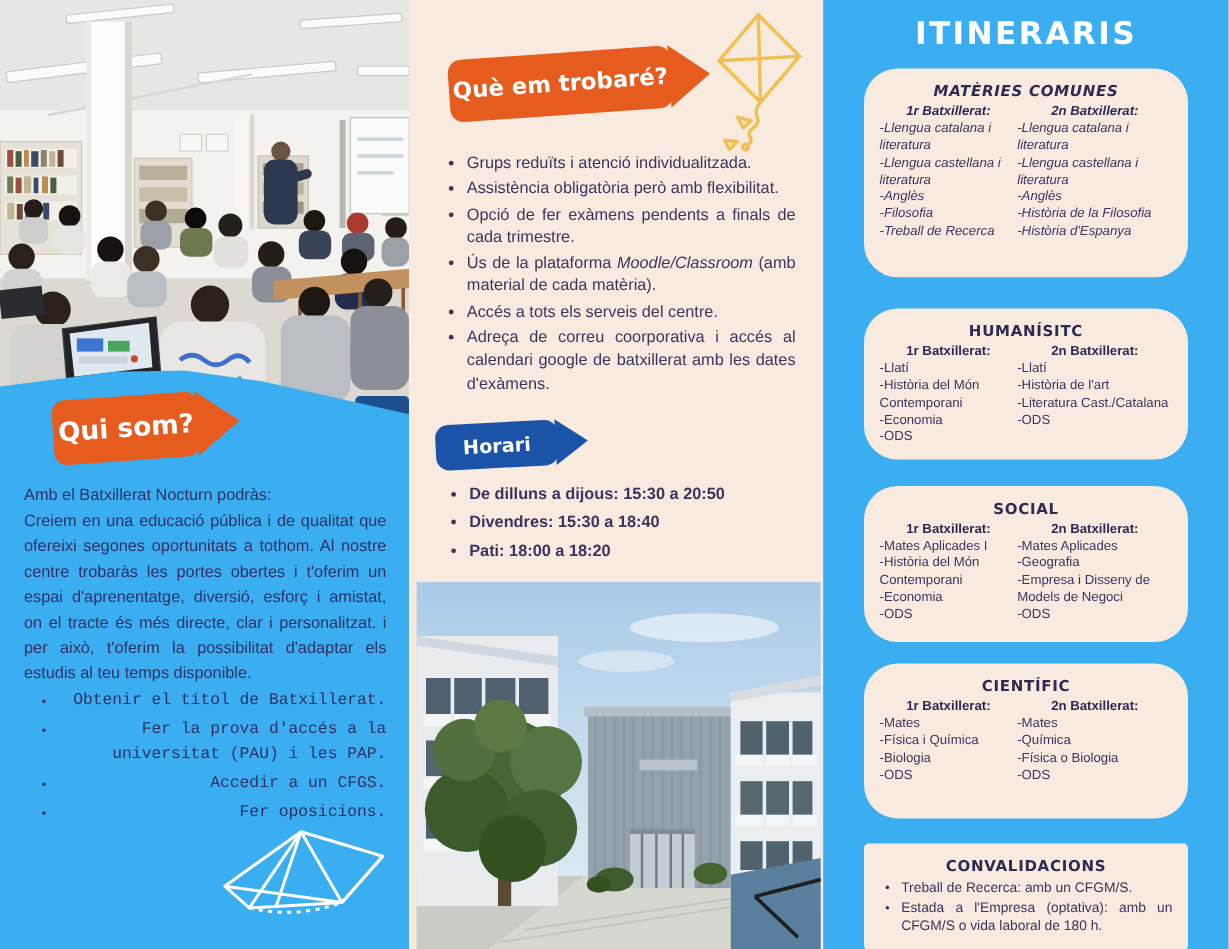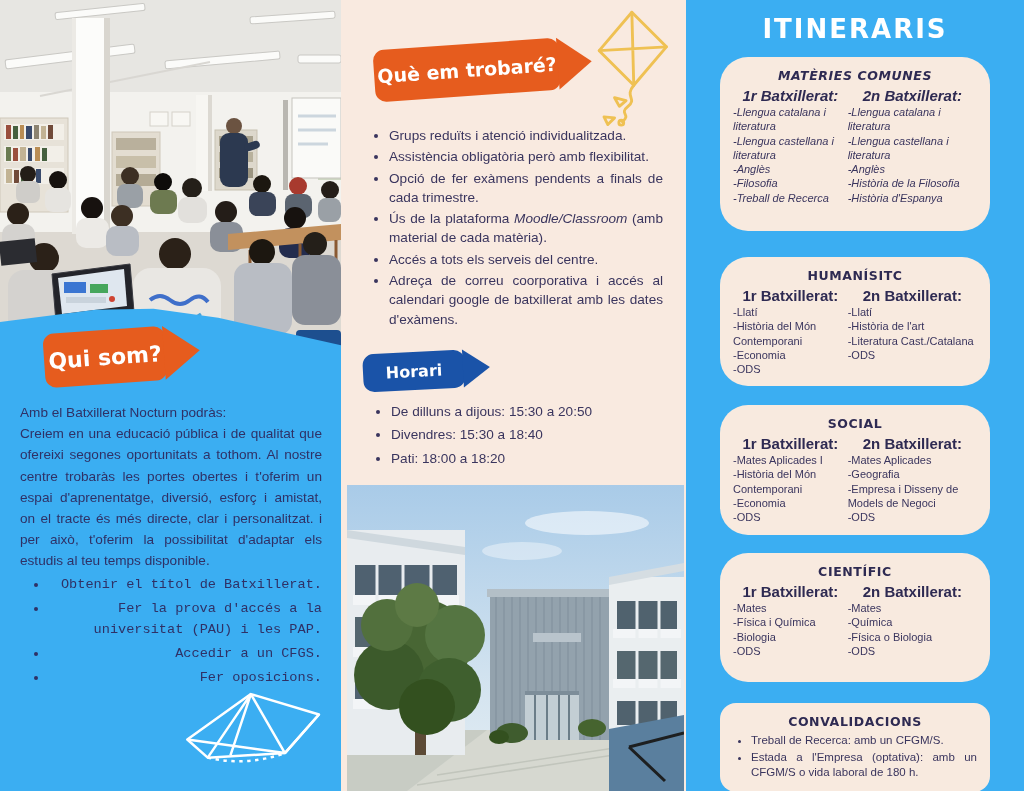--- a/index.html
+++ b/index.html
@@ -28,41 +28,41 @@
   
   .col-mid{position:absolute;left:341px;top:0;width:345px;height:791px;background:#F9EAE0;}
   .banner-que{--bg:#E65C1E;--h:26px;--tip:34px;background:#E65C1E;left:33px;top:44px;
               width:186px;height:52px;font-size:19px;transform:rotate(-4deg);}
   .kite{position:absolute;right:10px;top:6px;}
   .what-list{position:absolute;left:28px;top:126px;width:294px;}
   .what-list ul, .horari-list ul{margin:0;padding-left:20px;color:#3A355E;font-size:13.6px;line-height:1.42;}
   .what-list li{margin-bottom:2px;text-align:justify;}
   .banner-horari{--bg:#1A53A8;--h:19px;--tip:27px;background:#1A53A8;left:22px;top:352px;
                  width:102px;height:38px;font-size:16px;transform:rotate(-3deg);}
-  .horari-list{position:absolute;left:30px;top:402px;width:290px;}
+  .horari-list{position:absolute;left:30px;top:402px;width:290px;font-weight:bold;}
   .horari-list li{margin-bottom:4px;}
   .building-wrap{position:absolute;left:6px;top:485px;width:337px;height:306px;}
 
   
   .col-right{position:absolute;left:686px;top:0;width:338px;height:791px;background:#3BAEF2;}
   .itineraris-title{position:absolute;left:0;top:14px;width:338px;text-align:center;color:#FFFFFF;
                     font-family:"DejaVu Sans",sans-serif;font-weight:800;font-size:26px;letter-spacing:2px;}
   .card{position:absolute;left:34px;width:270px;background:#F8EADF;border-radius:28px;
         padding:9px 13px 10px;box-sizing:border-box;color:#3A355E;}
   .card-1{top:57px;min-height:174px;font-style:italic;}
   .card-2{top:257px;min-height:126px;}
   .card-3{top:405px;min-height:130px;}
   .card-4{top:553px;min-height:129px;}
-  .card-5{top:703px;min-height:72px;border-radius:16px;}
+  .card-5{top:703px;min-height:72px;border-radius:4px;}
   .card-title{text-align:center;font-family:"DejaVu Sans",sans-serif;font-weight:800;
               font-size:12.5px;letter-spacing:.6px;color:#2E2A52;margin:2px 0 4px;}
   .card-cols{display:flex;}
   .card-colA{flex:0 0 47%;}
   .card-colB{flex:1;}
-  .col-header{font-weight:700;font-size:15px;text-align:center;color:#2E2A52;margin-bottom:1px;}
+  .col-header{font-weight:700;font-size:11px;text-align:center;color:#2E2A52;margin-bottom:1px;}
   .subject{font-size:11px;line-height:1.3;}
   .conv-list{margin:0;padding-left:18px;font-size:11.5px;line-height:1.35;}
   .conv-list li{text-align:justify;margin-bottom:1px;}
 </style>
 </head>
 <body>
 
 <div class="poster">
 
   <div class="col-left">

